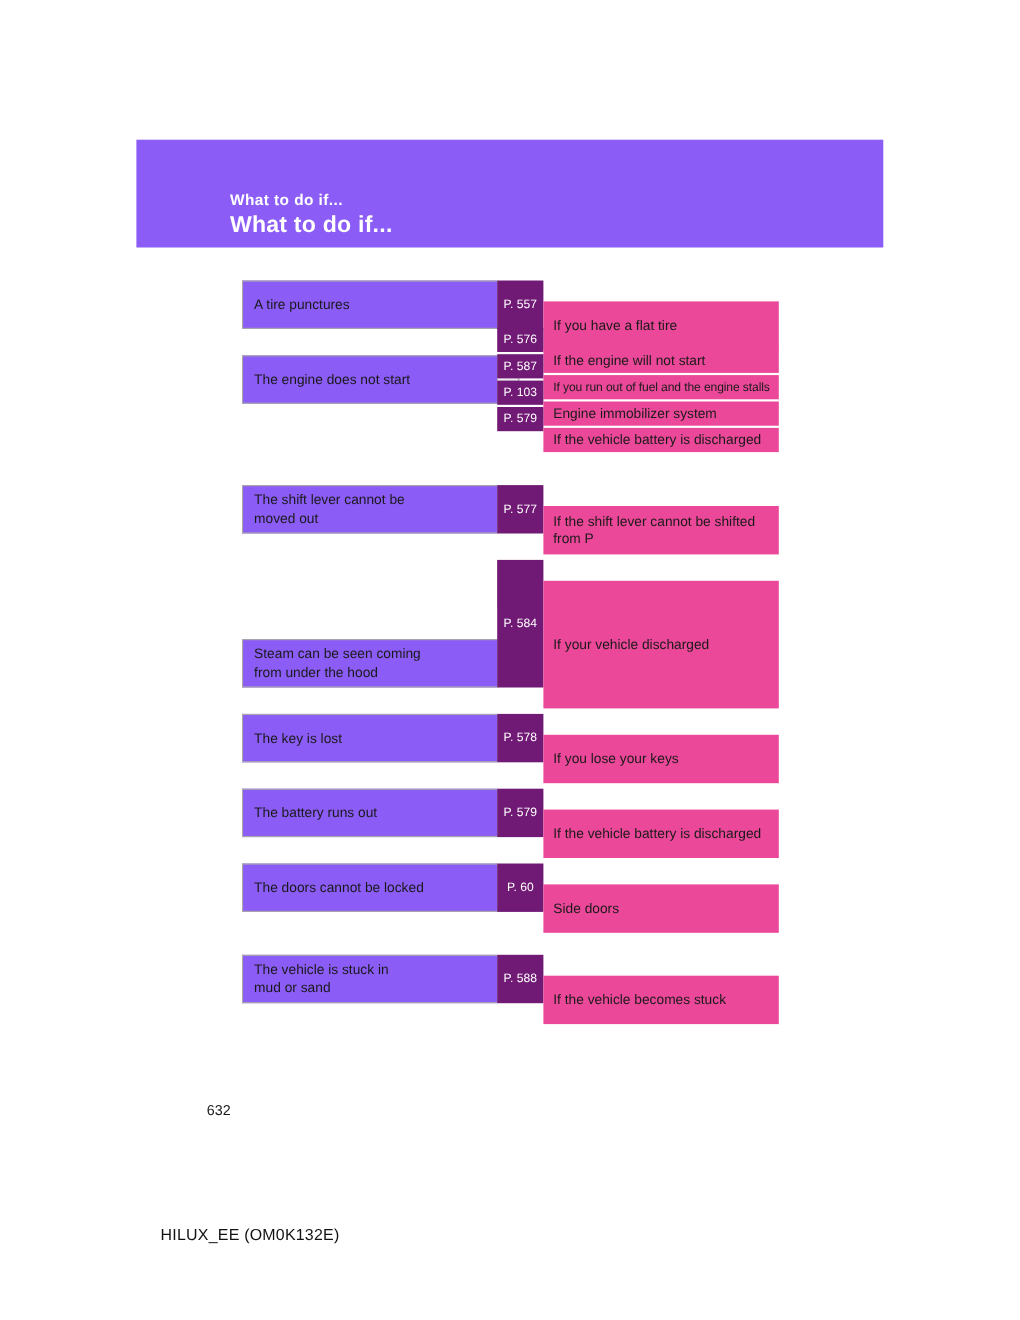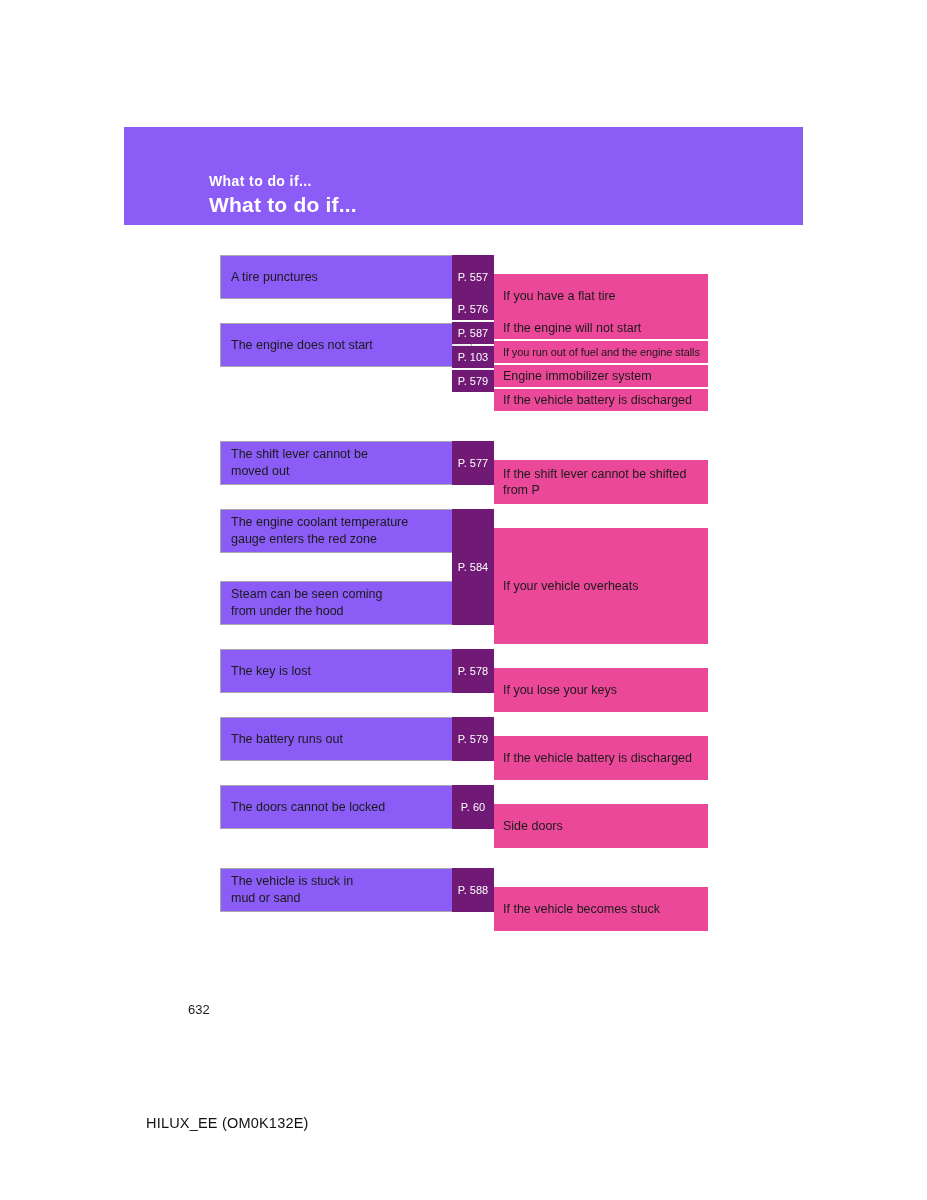--- a/index.html
+++ b/index.html
@@ -214,40 +214,37 @@
       <div class="symptom-tip" style="top: 0px;">
         <svg width="22" height="44" viewBox="0 0 22 44">
           <path d="M0,0 L20,22 L0,44 Z" fill="#ededed" stroke="#a9a9a9" stroke-width="1" stroke-linejoin="miter"></path>
           <line x1="0" y1="0.5" x2="1" y2="0.5" stroke="#ededed" stroke-width="1"></line>
         </svg>
       </div>
       <div class="pageref" style="top: 0px; height: 44px;">P. 577</div>
       <div class="descr" style="top: 0px; height: 44px;">If the shift lever cannot be shifted<br>from P</div>
     </div>
     <div class="group" style="height: 116px;">
-      <div class="symptom" style="top: 0px; height: 44px;">
-        <span>The engine coolant temperature<br>gauge enters the red zone</span>
-      </div>
       <div class="symptom-tip" style="top: 0px;">
         <svg width="22" height="44" viewBox="0 0 22 44">
           <path d="M0,0 L20,22 L0,44 Z" fill="#ededed" stroke="#a9a9a9" stroke-width="1" stroke-linejoin="miter"></path>
           <line x1="0" y1="0.5" x2="1" y2="0.5" stroke="#ededed" stroke-width="1"></line>
         </svg>
       </div>
       <div class="symptom" style="top: 72px; height: 44px;">
         <span>Steam can be seen coming<br>from under the hood</span>
       </div>
       <div class="symptom-tip" style="top: 72px;">
         <svg width="22" height="44" viewBox="0 0 22 44">
           <path d="M0,0 L20,22 L0,44 Z" fill="#ededed" stroke="#a9a9a9" stroke-width="1" stroke-linejoin="miter"></path>
           <line x1="0" y1="0.5" x2="1" y2="0.5" stroke="#ededed" stroke-width="1"></line>
         </svg>
       </div>
       <div class="pageref" style="top: 0px; height: 116px;">P. 584</div>
-      <div class="descr" style="top: 0px; height: 116px;">If your vehicle overheats</div>
+      <div class="descr" style="top: 0px; height: 116px;">If your vehicle discharged</div>
     </div>
     <div class="group" style="height: 44px;">
       <div class="symptom" style="top: 0px; height: 44px;">
         <span>The key is lost</span>
       </div>
       <div class="symptom-tip" style="top: 0px;">
         <svg width="22" height="44" viewBox="0 0 22 44">
           <path d="M0,0 L20,22 L0,44 Z" fill="#ededed" stroke="#a9a9a9" stroke-width="1" stroke-linejoin="miter"></path>
           <line x1="0" y1="0.5" x2="1" y2="0.5" stroke="#ededed" stroke-width="1"></line>
         </svg>

